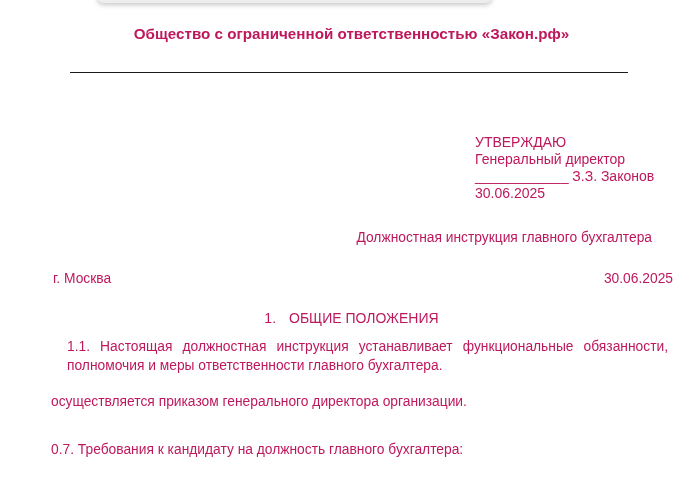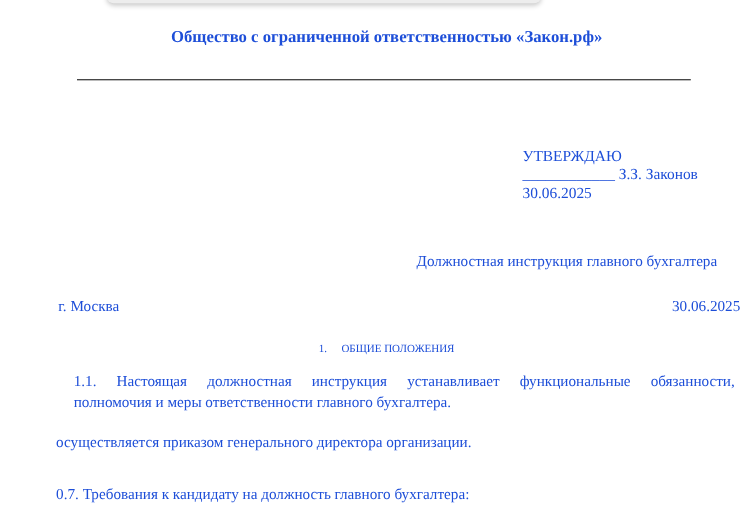--- a/index.html
+++ b/index.html
@@ -6,22 +6,22 @@
     margin: 0;
     padding: 0;
     background: #ffffff;
   }
   .page {
     position: relative;
     width: 676px;
     height: 482px;
     background: #ffffff;
     overflow: hidden;
-    font-family: Liberation Serif, serif;
-    color: #1d4ed8;
+    font-family: Liberation Sans, sans-serif;
+    color: #be185d;
   }
   .top-shadow {
     position: absolute;
     left: 97px;
     top: -10px;
     width: 395px;
     height: 13px;
     background: #ededed;
     border-radius: 10px;
     box-shadow: 0 2px 5px rgba(0,0,0,0.22);
@@ -71,21 +71,21 @@
     justify-content: space-between;
     font-size: 13.8px;
     line-height: 18px;
   }
   .section-heading {
     position: absolute;
     left: 51px;
     top: 309px;
     width: 601px;
     text-align: center;
-    font-size: 10px;
+    font-size: 14px;
     line-height: 18px;
   }
   .section-heading .gap {
     display: inline-block;
     width: 13px;
   }
   .para {
     position: absolute;
     left: 51px;
     width: 601px;
@@ -106,20 +106,21 @@
 <div class="page">
 
   <div class="top-shadow"></div>
 
   <div class="company-title">Общество с ограниченной ответственностью «Закон.рф»</div>
 
   <div class="divider"></div>
 
   <div class="approval">
     <div>УТВЕРЖДАЮ</div>
+    <div>Генеральный директор</div>
     <div>
       <span>____________</span>
       <span> З.З. Законов</span>
     </div>
     <div>30.06.2025</div>
   </div>
 
   <div class="doc-title">Должностная инструкция главного бухгалтера</div>
 
   <div class="place-date">

